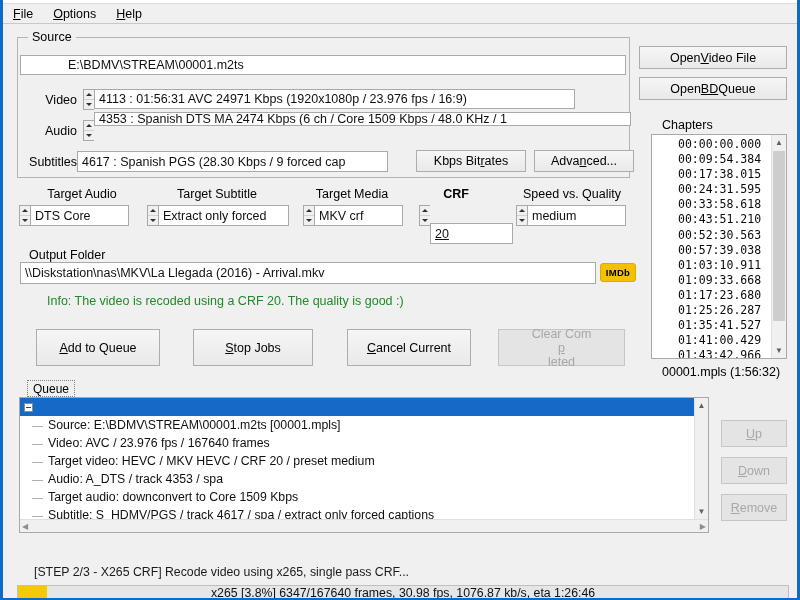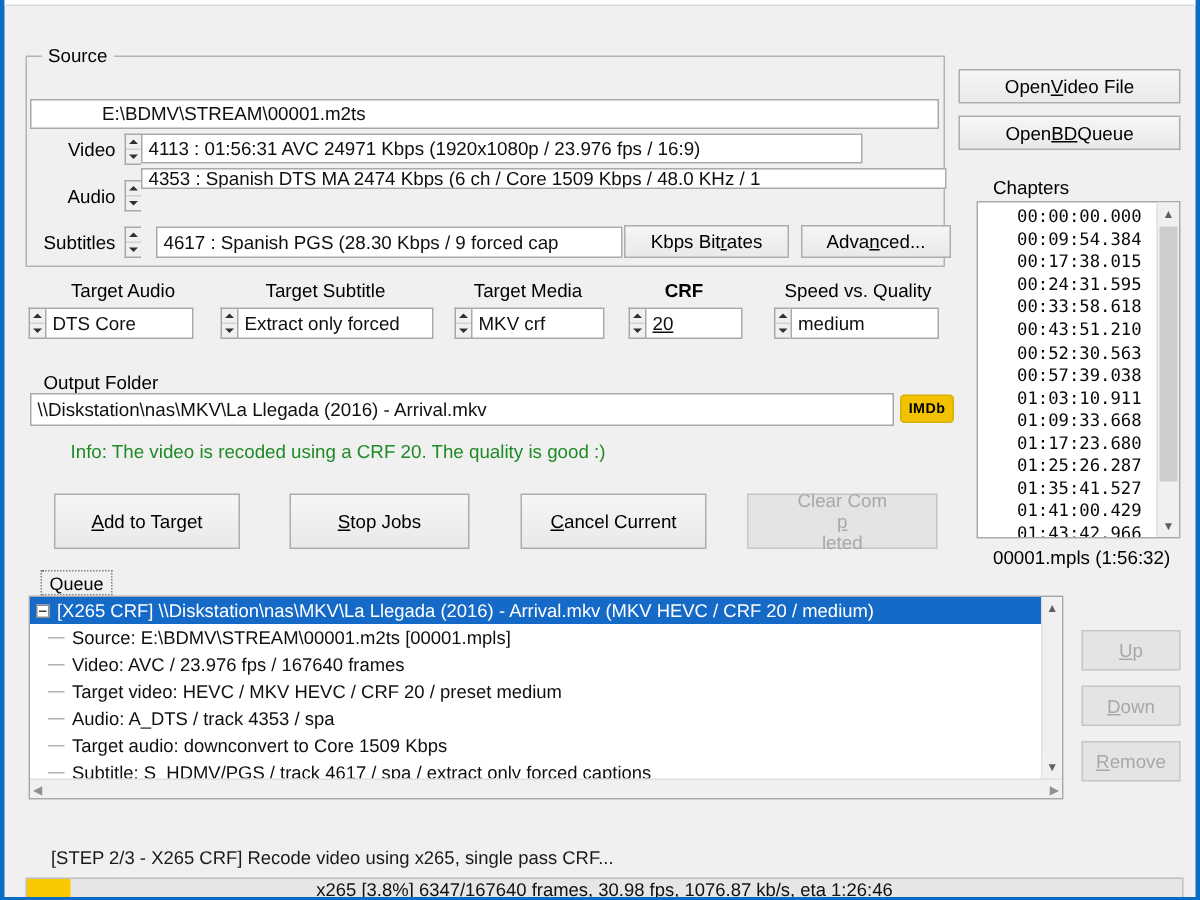--- a/index.html
+++ b/index.html
@@ -262,26 +262,31 @@
     white-space: nowrap;
   }
 </style>
 </head>
 <body>
 
 <div id="app">
 
   <div class="titlestrip"></div>
 
+  <div class="menubar">
+    <div class="menuitem"><u>F</u><span>ile</span></div>
+    <div class="menuitem"><u>O</u><span>ptions</span></div>
+    <div class="menuitem"><u>H</u><span>elp</span></div>
+  </div>
 
   <div class="groupbox" style="left:14px; top:37px; width:613px; height:141px;">
     <div class="grouplabel">Source</div>
   </div>
 
-  <div class="tbox" style="left:17px; top:66px; width:606px; height:20px;padding-left:47px;">E:\BDMV\STREAM\00001.m2ts</div>
+  <div class="tbox" style="left:17px; top:55px; width:606px; height:20px;padding-left:47px;">E:\BDMV\STREAM\00001.m2ts</div>
 
   <div class="lbl" style="left:28px; top:93px; width:46px; text-align:right;">Video</div>
   <div class="spin" style="left:80px; top:89px; height:21px;">
     <div class="half top">
         <div class="arrow-up"></div>
       </div>
     <div class="half">
         <div class="arrow-dn"></div>
       </div>
   </div>
@@ -300,21 +305,21 @@
 
   <div class="lbl" style="left:14px; top:155px; width:60px; text-align:right;">Subtitles</div>
   <div class="spin" style="left:80px; top:151px; height:21px;">
     <div class="half top">
         <div class="arrow-up"></div>
       </div>
     <div class="half">
         <div class="arrow-dn"></div>
       </div>
   </div>
-  <div class="tbox" style="left:101px; top:151px; width:311px; height:21px;">4617 :  Spanish  PGS  (28.30 Kbps / 9 forced cap</div>
+  <div class="tbox" style="left:74px; top:151px; width:311px; height:21px;">4617 :  Spanish  PGS  (28.30 Kbps / 9 forced cap</div>
 
   <div class="btn" style="left:413px; top:150px; width:110px; height:22px;">
     <span>Kbps Bit</span>
       <u>r</u>
       <span>ates</span>
   </div>
   <div class="btn" style="left:531px; top:150px; width:100px; height:22px;">
     <span>Adva</span>
       <u>n</u>
       <span>ced...</span>
@@ -366,21 +371,21 @@
 
   <div class="lbl center" style="left:412px; top:187px; width:82px;font-weight:bold;">CRF</div>
   <div class="spin" style="left:416px; top:205px; height:21px;">
     <div class="half top">
         <div class="arrow-up"></div>
       </div>
     <div class="half">
         <div class="arrow-dn"></div>
       </div>
   </div>
-  <div class="tbox" style="left:427px; top:205px; width:65px; height:21px;text-decoration:underline;">20</div>
+  <div class="tbox" style="left:427px; top:223px; width:83px; height:21px;text-decoration:underline;">20</div>
 
   <div class="lbl center" style="left:506px; top:187px; width:126px;">Speed vs. Quality</div>
   <div class="spin" style="left:513px; top:205px; height:21px;">
     <div class="half top">
         <div class="arrow-up"></div>
       </div>
     <div class="half">
         <div class="arrow-dn"></div>
       </div>
   </div>
@@ -388,21 +393,21 @@
 
   <div class="lbl" style="left:26px; top:248px;">Output Folder</div>
   <div class="tbox" style="left:17px; top:262px; width:576px; height:22px;">\\Diskstation\nas\MKV\La Llegada (2016) - Arrival.mkv</div>
   <div class="imdb" style="left:597px; top:263px; width:36px; height:19px;">IMDb</div>
 
   <div class="info" style="left:44px; top:294px;">Info: The video is recoded using a CRF 20. The quality is good :)</div>
 
   <div class="btn" style="left:33px; top:329px; width:124px; height:37px;">
     <span></span>
       <u>A</u>
-      <span>dd to Target</span>
+      <span>dd to Queue</span>
   </div>
   <div class="btn" style="left:190px; top:329px; width:120px; height:37px;">
     <span></span>
       <u>S</u>
       <span>top Jobs</span>
   </div>
   <div class="btn" style="left:344px; top:329px; width:124px; height:37px;">
     <span></span>
       <u>C</u>
       <span>ancel Current</span>
@@ -440,21 +445,20 @@
   </div>
   <div class="lbl" style="left:659px; top:365px;">00001.mpls (1:56:32)</div>
 
   <div class="groupbox" style="left:14px; top:390px; width:772px; height:155px; border:none;"></div>
   <div class="btn" style="left:24px; top:380px; width:48px; height:17px; font-size:12px; background:#f0f0f0; border:1px dotted #808080;">Queue</div>
 
   <div class="tree" style="left:16px; top:397px; width:690px; height:136px;">
     <div id="queue-rows">
         <div class="trow sel">
           <span class="tbox-exp"></span>
-          <span>[X265 CRF]    \\Diskstation\nas\MKV\La Llegada (2016) - Arrival.mkv (MKV HEVC / CRF 20 / medium)</span>
         </div>
         <div class="trow">
           <span class="tstub">—</span>
           <span>Source: E:\BDMV\STREAM\00001.m2ts  [00001.mpls]</span>
         </div>
         <div class="trow">
           <span class="tstub">—</span>
           <span>Video: AVC / 23.976 fps / 167640 frames</span>
         </div>
         <div class="trow">

